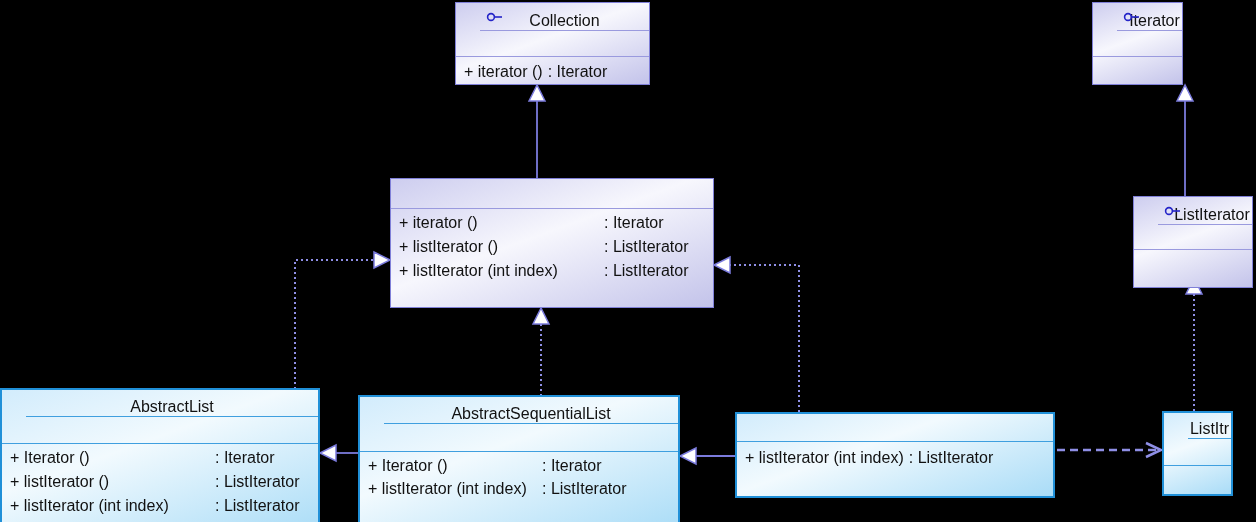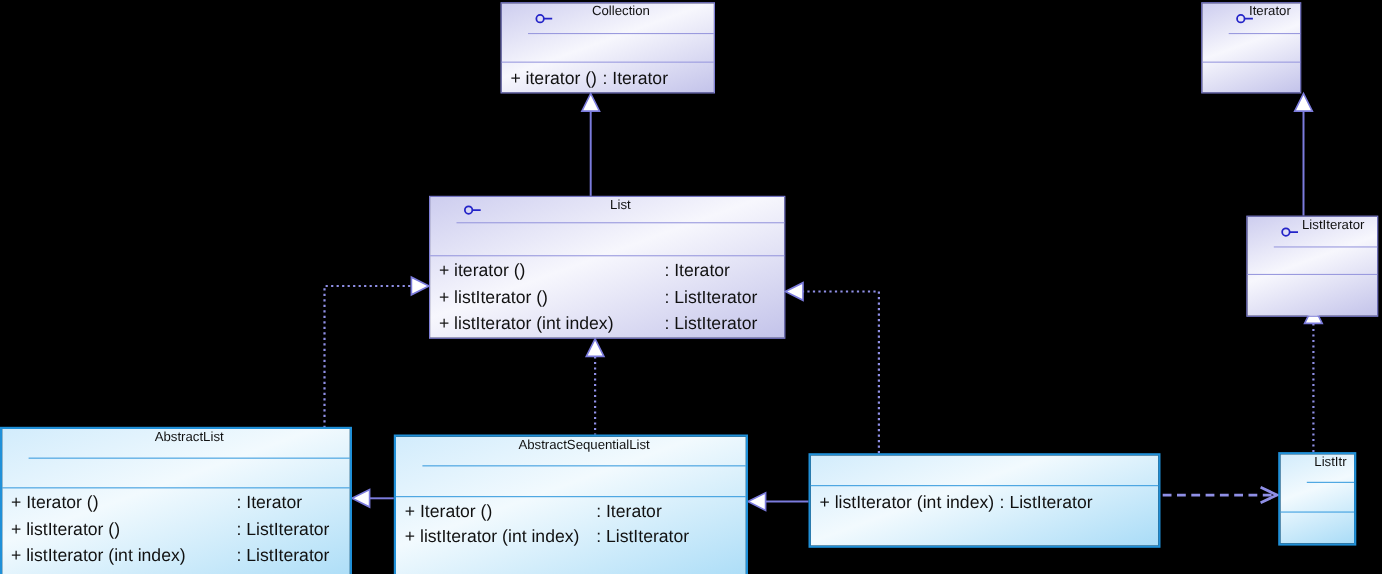--- a/index.html
+++ b/index.html
@@ -10,22 +10,22 @@
   svg.wires{position:absolute;left:0;top:0;z-index:1;}
   .uml-box{position:absolute;z-index:2;box-sizing:border-box;color:#111;}
   .iface{
     border:1.5px solid #8080d8;
     background:linear-gradient(160deg,#cdcdef 0%,#f7f7fd 45%,#c3c3ea 100%);
   }
   .cls{
     border:2px solid #2090d8;
     background:linear-gradient(160deg,#d2ecfc 0%,#f2fafe 40%,#a9dcf7 100%);
   }
-  .title-row{position:relative;display:flex;align-items:flex-start;justify-content:center;
-    font-size:12px;margin-left:24px;}
+  .title-row{position:relative;display:flex;align-items:flex-end;justify-content:center;
+    font-size:16px;margin-left:24px;}
   .iface .title-row{border-bottom:1px solid #9a9ade;}
   .cls .title-row{border-bottom:1px solid #3f9fdf;}
   .iface-icon{position:absolute;left:6px;top:50%;transform:translateY(-50%);line-height:0;}
   .attrs{box-sizing:border-box;}
   .iface .attrs{border-bottom:1px solid #9a9ade;}
   .cls .attrs{border-bottom:1px solid #3f9fdf;}
   .ops{box-sizing:border-box;padding:2px 4px 0 8px;font-size:16px;}
   .op-row{display:flex;white-space:pre;}
   .op-row .op-name{flex:0 0 auto;}
   .box-list .op-row{line-height:24px;}
@@ -115,29 +115,20 @@
             <line x1="8.6" y1="5" x2="16" y2="5" stroke="#2424c8" stroke-width="1.6"></line>
           </svg>
       </span>
       <span>Iterator</span>
     </div>
     <div class="attrs" style="height:26px;"></div>
     <div class="ops"></div>
   </div>
 
   <div class="uml-box iface box-list" style="left:390px;top:178px;width:324px;height:130px;">
-    <div class="title-row" style="height:23px;">
-      <span class="iface-icon">
-        <svg width="17" height="10">
-            <circle cx="5" cy="5" r="3.4" fill="none" stroke="#2424c8" stroke-width="1.6"></circle>
-            <line x1="8.6" y1="5" x2="16" y2="5" stroke="#2424c8" stroke-width="1.6"></line>
-          </svg>
-      </span>
-      <span>List</span>
-    </div>
     <div class="attrs" style="height:30px;"></div>
     <div class="ops">
       <div class="op-row"><span class="op-name">+ iterator ()</span><span class="op-type">: Iterator</span></div>
       <div class="op-row"><span class="op-name">+ listIterator ()</span><span class="op-type">: ListIterator</span></div>
       <div class="op-row"><span class="op-name">+ listIterator (int index)</span><span class="op-type">: ListIterator</span></div>
     </div>
   </div>
 
   <div class="uml-box iface box-listiterator" style="left:1133px;top:196px;width:120px;height:92px;">
     <div class="title-row" style="height:27px;padding-left:14px;">

